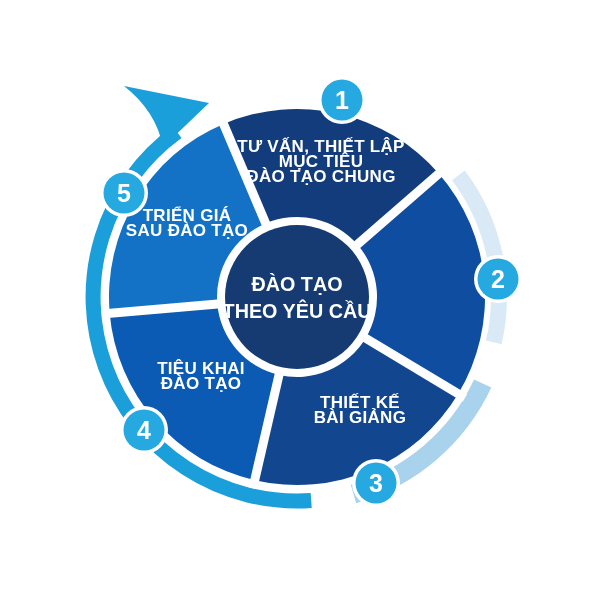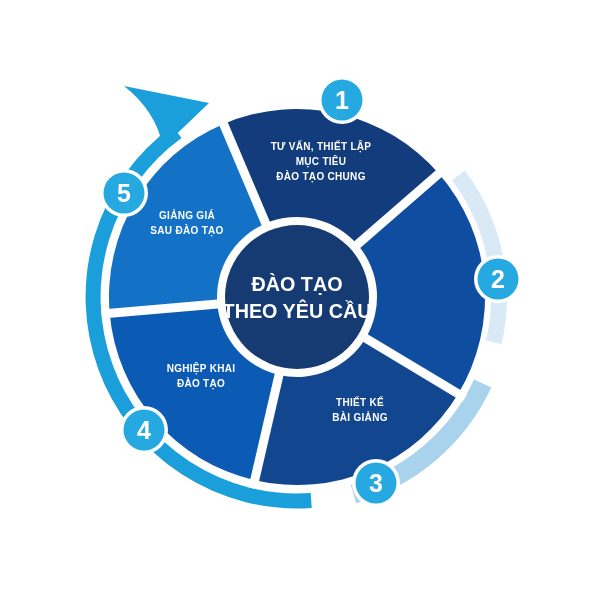--- a/index.html
+++ b/index.html
@@ -1,21 +1,21 @@
 <!DOCTYPE html>
 <html><head>
 <meta charset="utf-8">
 <style>
   html,body{margin:0;padding:0;background:#ffffff;}
   body{width:600px;height:600px;font-family:"Liberation Sans",sans-serif;}
   .stage{position:relative;width:600px;height:600px;background:#ffffff;overflow:hidden;}
   .stage svg{position:absolute;left:0;top:0;}
   .seg-label{
     position:absolute;transform:translate(-50%,-50%);
-    color:#ffffff;font-size:10px;line-height:15px;font-weight:700;
+    color:#ffffff;font-size:17px;line-height:15px;font-weight:700;
     letter-spacing:.3px;text-align:center;white-space:pre-line;pointer-events:none;
   }
   .lbl-1{left:321px;top:161px;}
   .lbl-2{left:421px;top:283px;}
   .lbl-3{left:360px;top:410px;}
   .lbl-4{left:201px;top:376px;}
   .lbl-5{left:187px;top:223px;}
   .center-label{
     position:absolute;left:297px;top:297px;transform:translate(-50%,-50%) scaleX(.94);
     color:#ffffff;font-size:21px;line-height:27px;font-weight:800;
@@ -72,23 +72,23 @@
       <circle cx="124" cy="193" r="24" fill="#ffffff"></circle>
       <circle cx="124" cy="193" r="20.5" fill="#25a9e0"></circle>
     </g>
   </svg>
 
   <div class="seg-label lbl-1">TƯ VẤN, THIẾT LẬP
 MỤC TIÊU
 ĐÀO TẠO CHUNG</div>
   <div class="seg-label lbl-3">THIẾT KẾ
 BÀI GIẢNG</div>
-  <div class="seg-label lbl-4">NGHIỆP KHAI
+  <div class="seg-label lbl-4">TIÊU KHAI
 ĐÀO TẠO</div>
-  <div class="seg-label lbl-5">GIẢNG GIÁ
+  <div class="seg-label lbl-5">TRIỂN GIÁ
 SAU ĐÀO TẠO</div>
 
   <div class="center-label">ĐÀO TẠO
 THEO YÊU CẦU</div>
 
   <div class="badge-num bn-1">1</div>
   <div class="badge-num bn-2">2</div>
   <div class="badge-num bn-3">3</div>
   <div class="badge-num bn-4">4</div>
   <div class="badge-num bn-5">5</div>

